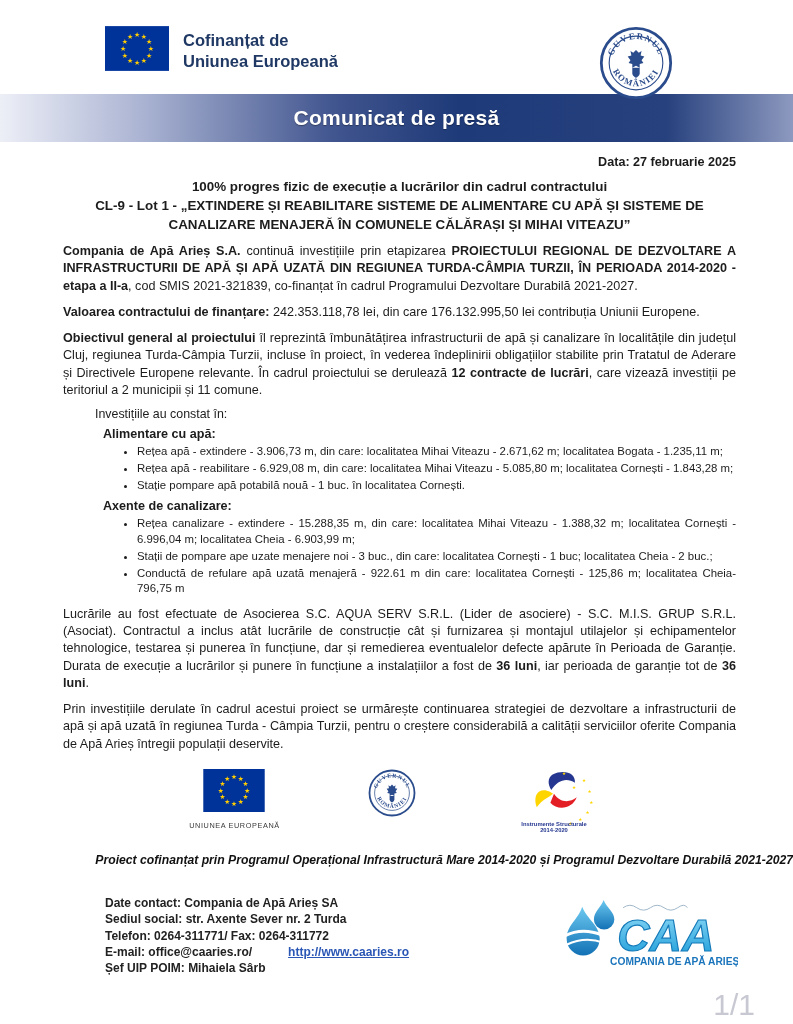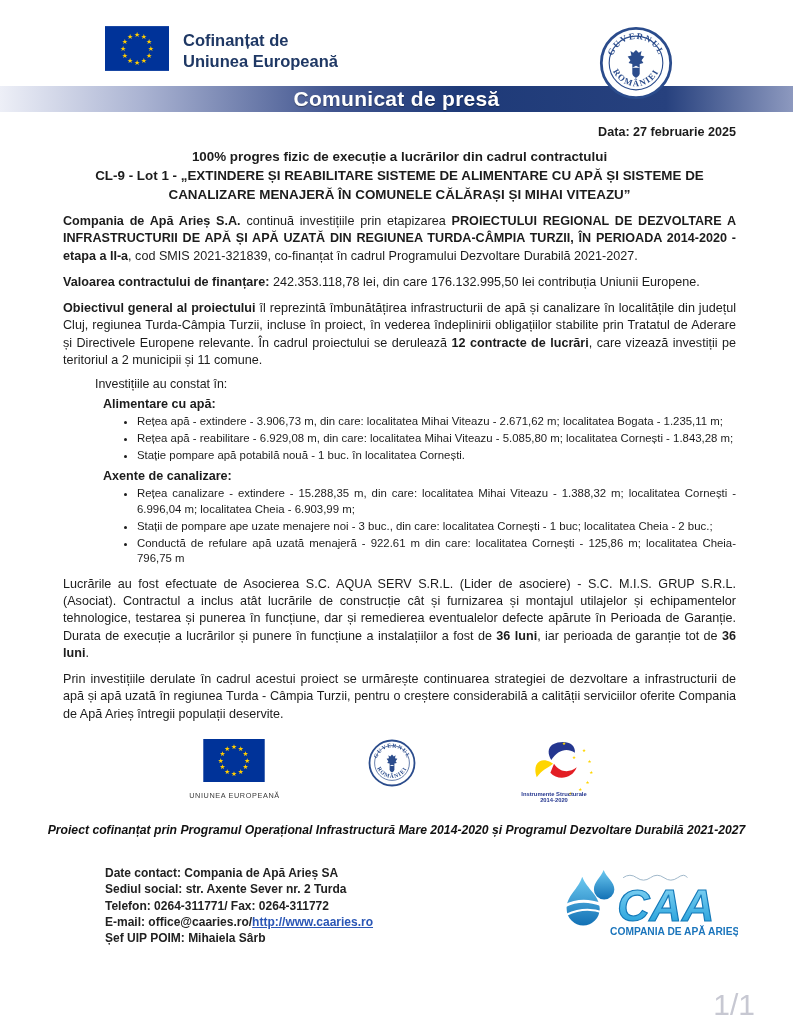--- a/index.html
+++ b/index.html
@@ -7,43 +7,43 @@
     width:793px;height:1024px;margin:0 auto;background:#fff;position:relative;
     overflow:hidden;font-family:"Liberation Sans","DejaVu Sans",sans-serif;color:#1c1c1c;
   }
   .b{font-weight:bold;}
   
   .header{display:flex;justify-content:space-between;align-items:flex-start;
     padding:26px 120px 0 105px;height:86px;box-sizing:border-box;}
   .eu-block{display:flex;align-items:center;gap:14px;}
   .eu-label{font-size:16.5px;font-weight:bold;color:#1f3864;line-height:1.25;}
   
-  .banner{height:26px;margin-top:0;display:flex;align-items:center;justify-content:center;
+  .banner{height:48px;margin-top:8px;display:flex;align-items:center;justify-content:center;
     background:linear-gradient(90deg,#edeff7 0%,#aab3d2 18%,#41558f 42%,#1e3a78 58%,#27417e 84%,#8d99bf 100%);}
   .banner-title{color:#fff;font-size:21px;font-weight:bold;letter-spacing:.3px;
     text-shadow:0 1px 1px rgba(0,0,0,.35);}
   
   .content{padding:0 57px 0 63px;}
   .date-line{margin-top:13px;text-align:right;font-weight:bold;font-size:12.6px;}
   .doc-title{margin-top:8px;text-align:center;font-weight:bold;font-size:13.4px;line-height:1.42;}
   .para{margin-top:9px;font-size:12.6px;line-height:1.37;text-align:justify;}
   .list-intro{margin-top:8px;margin-left:32px;font-size:12.4px;}
   .list-heading{margin-top:6px;margin-left:40px;font-size:12.6px;font-weight:bold;}
   ul.bullets{margin:3px 0 0 58px;padding-left:16px;font-size:11.4px;line-height:1.38;}
   ul.bullets li{margin:1px 0;text-align:justify;}
   
   .footer-logos{margin-top:16px;display:flex;justify-content:center;align-items:flex-start;gap:88px;}
   .logo-stack{display:flex;flex-direction:column;align-items:center;gap:5px;}
   .eu-caption{font-size:7.3px;letter-spacing:.6px;color:#3a3a3a;}
-  .cofinance{margin-top:16px;text-align:center;font-style:italic;font-weight:bold;font-size:12.2px;color:#111;}
+  .cofinance{margin-top:16px;text-align:right;font-style:italic;font-weight:bold;font-size:12.2px;color:#111;}
   
   .bottom-row{margin-top:28px;display:flex;justify-content:space-between;align-items:flex-start;
     padding:0 55px 4px 105px;}
   .contact{font-size:12px;font-weight:bold;line-height:1.36;color:#222;}
-  .contact a,.disclaimer a{color:#2a56b5;text-decoration:underline;font-weight:bold;}
+  .contact a,.disclaimer a{color:#2a56b5;text-decoration:underline;font-weight:bold;margin-left:36px;}
   .page-num{position:absolute;right:38px;bottom:2px;font-size:30px;color:#c7c8d2;}
 </style>
 </head>
 <body>
 
 <div class="page">
 
   <div class="header">
     <div class="eu-block">
       <span>

